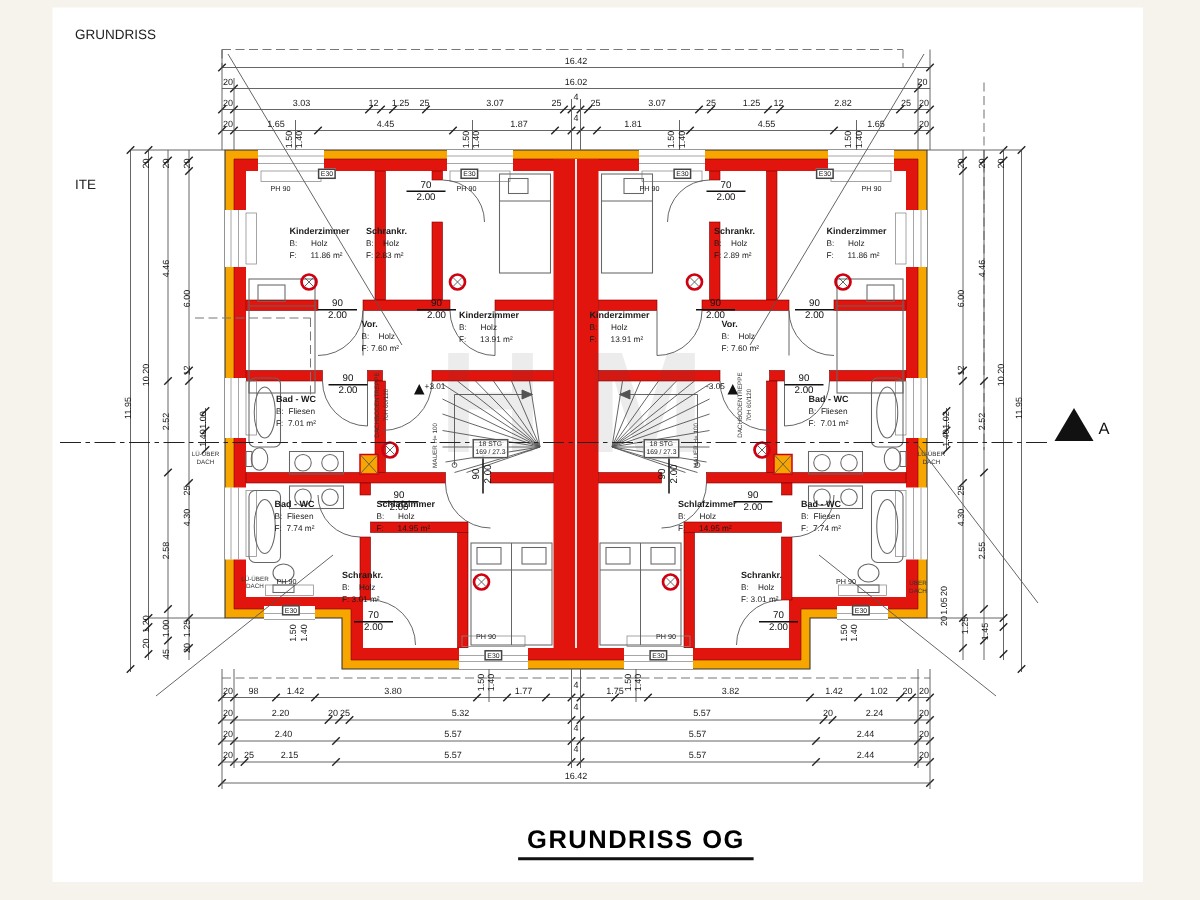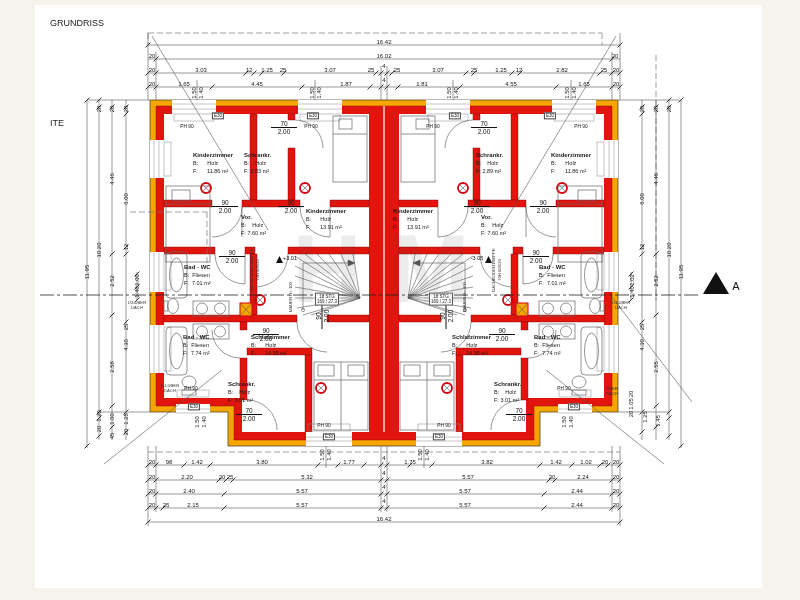--- a/index.html
+++ b/index.html
@@ -666,14 +666,15 @@
     <span>18 STG</span><br>
     <span>169 / 27.3</span>
   </div>
 
   <div class="level" style="left:290px;top:258px;">+3.01</div>
   <div class="level" style="left:477px;top:258px;">-3.05</div>
 
   <div class="corner" style="left:50px;top:18px;">GRUNDRISS</div>
   <div class="corner" style="left:50px;top:118px;">ITE</div>
   <div id="secA">A</div>
+  <div id="title">GRUNDRISS OG</div>
 
 </div>
 
 </body></html>

